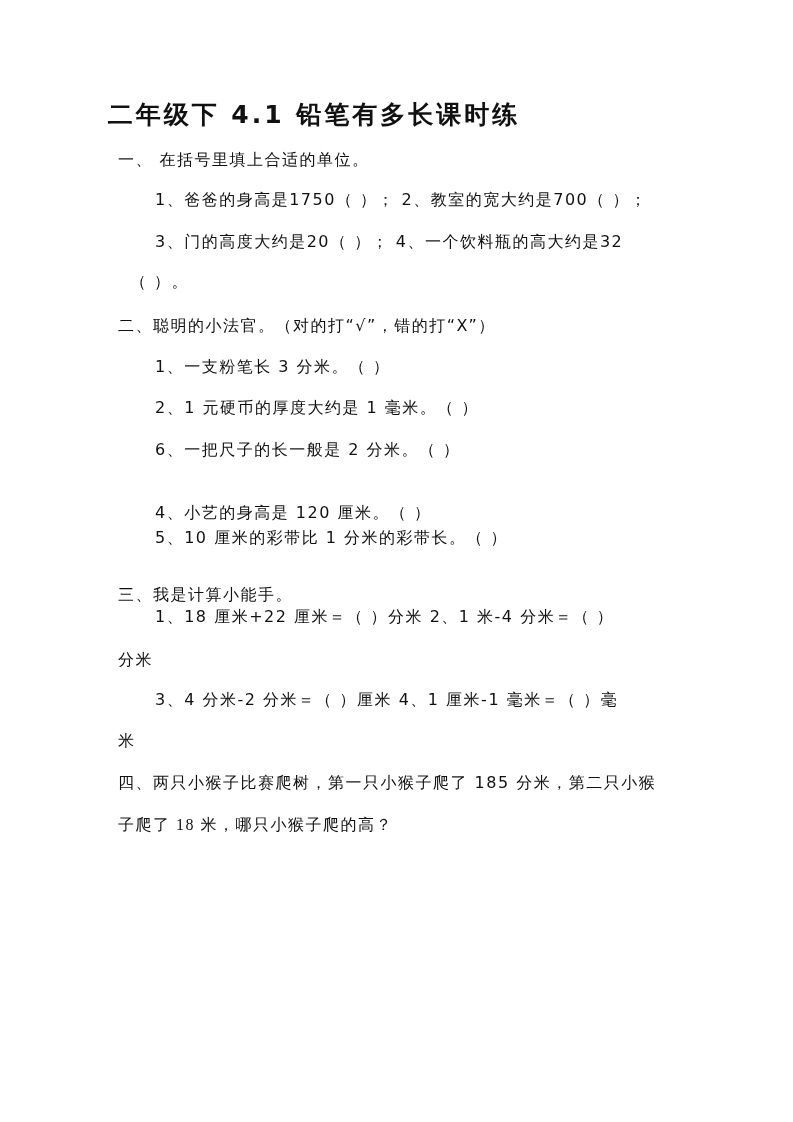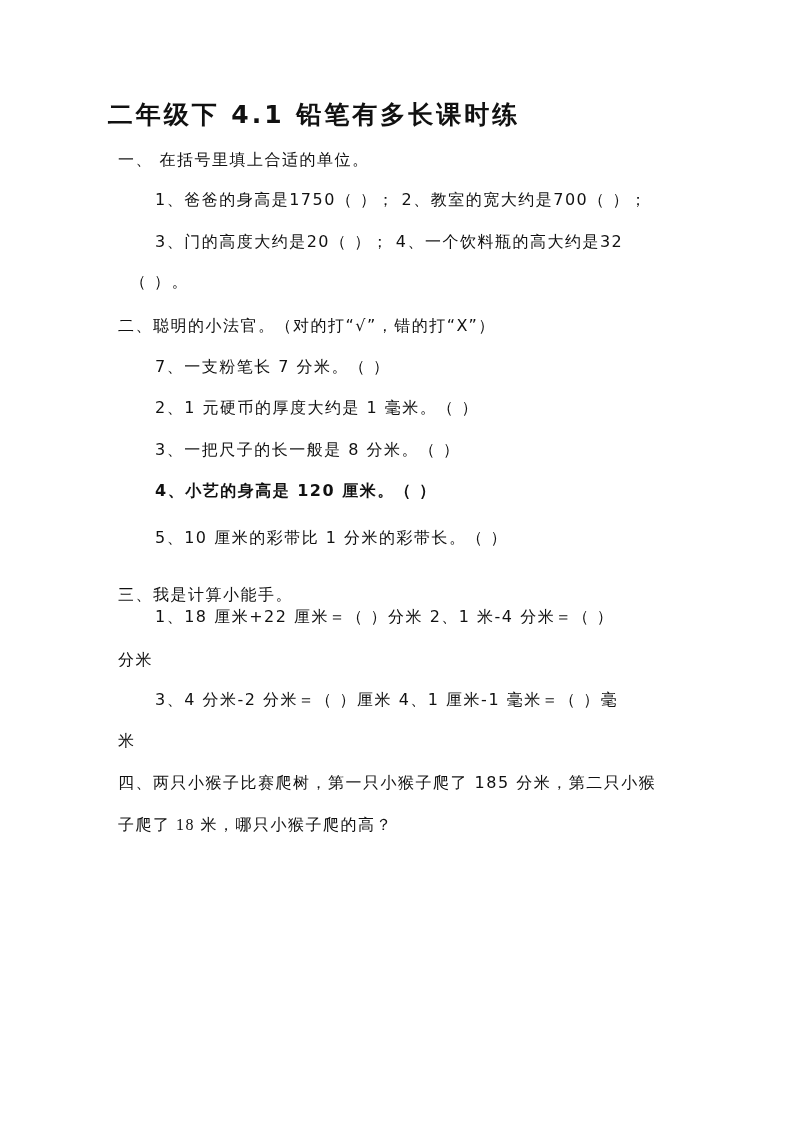--- a/index.html
+++ b/index.html
@@ -17,24 +17,24 @@
 <body>
 
 <div class="title">二年级下 4.1 铅笔有多长课时练</div>
 
 <div class="line h" style="top:150px;">一、  在括号里填上合适的单位。</div>
 <div class="line i" style="top:190px;">1、爸爸的身高是1750（    ）；   2、教室的宽大约是700（    ）；</div>
 <div class="line i" style="top:232px;">3、门的高度大约是20（    ）；   4、一个饮料瓶的高大约是32</div>
 <div class="line c" style="top:272px;">（    ）。</div>
 
 <div class="line h" style="top:316px;">二、聪明的小法官。（对的打“√”，错的打“X”）</div>
-<div class="line i" style="top:357px;">7、一支粉笔长 7 分米。（    ）</div>
+<div class="line i" style="top:357px;">1、一支粉笔长 3 分米。（    ）</div>
 <div class="line i" style="top:398px;">2、1 元硬币的厚度大约是 1 毫米。（    ）</div>
-<div class="line i" style="top:440px;">3、一把尺子的长一般是 8 分米。（    ）</div>
-<div class="line i" style="top:481px;font-weight:bold;">4、小艺的身高是 120 厘米。（    ）</div>
+<div class="line i" style="top:440px;">6、一把尺子的长一般是 2 分米。（    ）</div>
+<div class="line i" style="top:503px;">4、小艺的身高是 120 厘米。（    ）</div>
 <div class="line i" style="top:528px;">5、10 厘米的彩带比 1 分米的彩带长。（    ）</div>
 
 <div class="line h" style="top:566px;margin-top:19px;">三、我是计算小能手。</div>
 <div class="line i" style="top:607px;">1、18 厘米+22 厘米＝（      ）分米  2、1 米-4 分米＝（      ）</div>
 <div class="line w" style="top:650px;">分米</div>
 <div class="line i" style="top:690px;text-align:right;">3、4 分米-2 分米＝（    ）厘米      4、1 厘米-1 毫米＝（  ）毫</div>
 <div class="line w" style="top:731px;">米</div>
 
 <div class="line h" style="top:773px;">四、两只小猴子比赛爬树，第一只小猴子爬了 185 分米，第二只小猴</div>
 <div class="line w" style="top:815px;">子爬了 18 米，哪只小猴子爬的高？</div>

